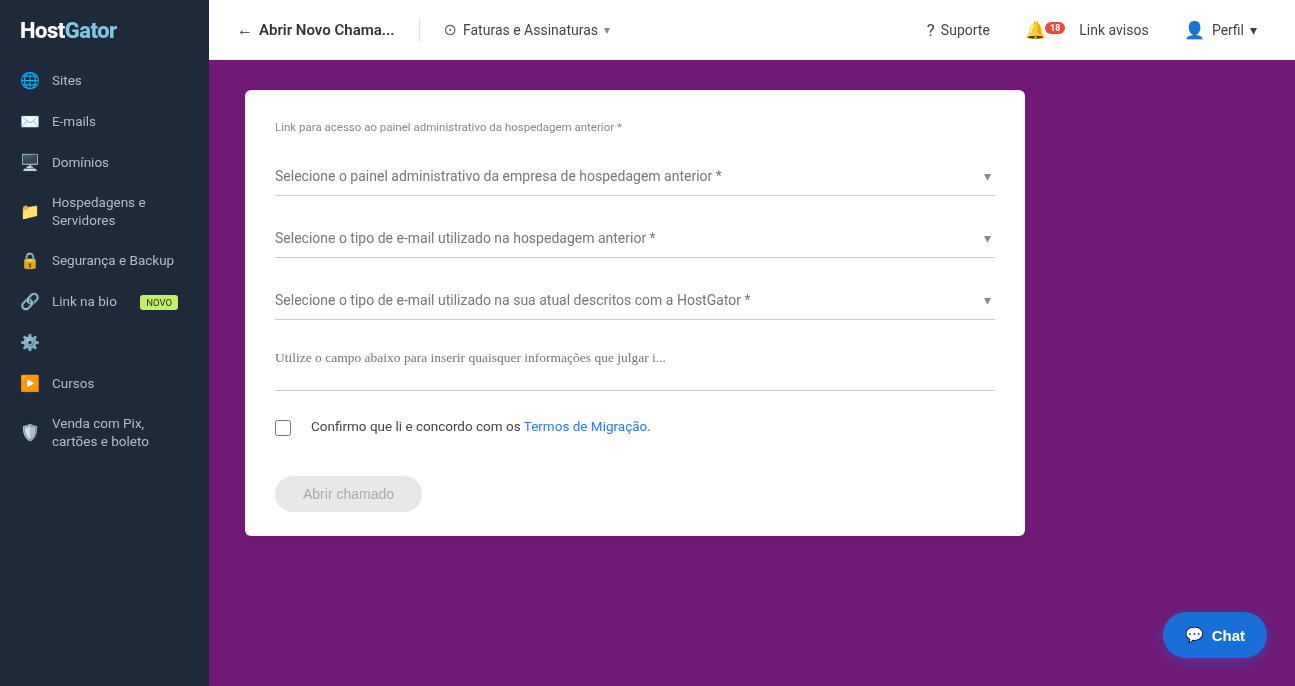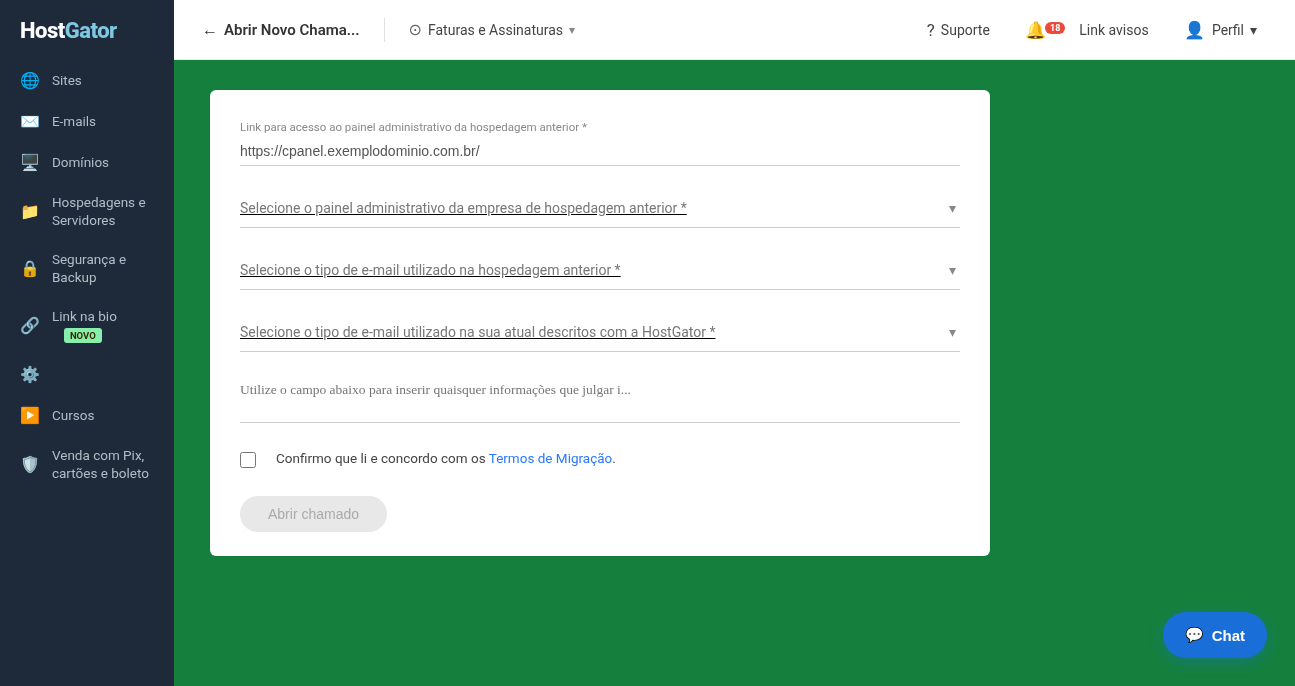--- a/index.html
+++ b/index.html
@@ -1,20 +1,20 @@
 <!DOCTYPE html>
 <html><head>
   <meta charset="utf-8">
   <style>
     * { box-sizing: border-box; margin: 0; padding: 0; }
     body { font-family: -apple-system, BlinkMacSystemFont, 'Segoe UI', Roboto, sans-serif; display: flex; height: 686px; width: 1295px; overflow: hidden; background: #f5f6fa; }
 
     
     .sidebar {
-      width: 174px;
+      width: 209px;
       background: #1e2a3a;
       color: #fff;
       display: flex;
       flex-direction: column;
       flex-shrink: 0;
       height: 686px;
       overflow-y: auto;
     }
     .sidebar-logo {
       padding: 18px 20px 14px;
@@ -32,27 +32,27 @@
       padding: 10px 20px;
       cursor: pointer;
       color: #b0bec5;
       font-size: 13.5px;
       border-radius: 0;
       transition: background 0.15s;
     }
     .sidebar-item .icon { font-size: 16px; flex-shrink: 0; }
     .sidebar-item-label { flex: 1; line-height: 1.3; }
     .novo-badge {
-      background: #86efac;
+      background: #bef264;
       color: #3a2a00;
       font-size: 9.5px;
-      font-weight: 700;
+      font-weight: 400;
       padding: 2px 6px;
       border-radius: 3px;
-      margin-left: 12px;
+      margin-left: 20px;
     }
 
     
     .main {
       flex: 1;
       display: flex;
       flex-direction: column;
       height: 686px;
       overflow: hidden;
     }
@@ -112,21 +112,21 @@
       top: -6px;
       left: -8px;
       margin-top: 8px;
     }
 
     
     .content {
       flex: 1;
       overflow-y: auto;
       padding: 30px 36px;
-      background: #15803d;
+      background: #701a75;
       position: relative;
     }
 
     .form-area {
       background: #fff;
       border-radius: 6px;
       padding: 30px 30px 24px;
       max-width: 780px;
       box-shadow: 0 1px 4px rgba(0,0,0,0.06);
     }
@@ -151,21 +151,20 @@
       color: #555;
       outline: none;
     }
 
     .form-select-wrapper {
       position: relative;
       width: 100%;
       border-bottom: 1.5px solid #ccc;
       padding: 10px 0;
       cursor: pointer;
-      text-decoration: underline;
     }
     .form-select-label {
       font-size: 14px;
       color: #777;
     }
     .form-select-chevron {
       position: absolute;
       right: 4px;
       top: 50%;
       transform: translateY(-50%);
@@ -208,21 +207,21 @@
     .checkbox-text a { color: #2979ff; text-decoration: none; }
 
     .btn-submit {
       background: #e8e8e8;
       color: #aaa;
       border: none;
       border-radius: 20px;
       padding: 10px 28px;
       font-size: 14px;
       cursor: not-allowed;
-      margin-top: 12px;
+      margin-top: 24px;
     }
 
     
     .chat-btn {
       position: fixed;
       bottom: 28px;
       right: 28px;
       background: #1a6ed8;
       color: #fff;
       border: none;
@@ -319,21 +318,20 @@
       <span class="chevron">▾</span>
     </div>
   </header>
 
   <div class="content">
     <div class="form-area">
 
       
       <div class="form-group">
         <div class="form-label-small">Link para acesso ao painel administrativo da hospedagem anterior *</div>
-        <input class="form-input" type="text" value="https://cpanel.exemplodominio.com.br/" style="">
       </div>
 
       
       <div class="form-group">
         <div class="form-select-wrapper">
           <span class="form-select-label">Selecione o painel administrativo da empresa de hospedagem anterior *</span>
           <span class="form-select-chevron">▾</span>
         </div>
       </div>
 

